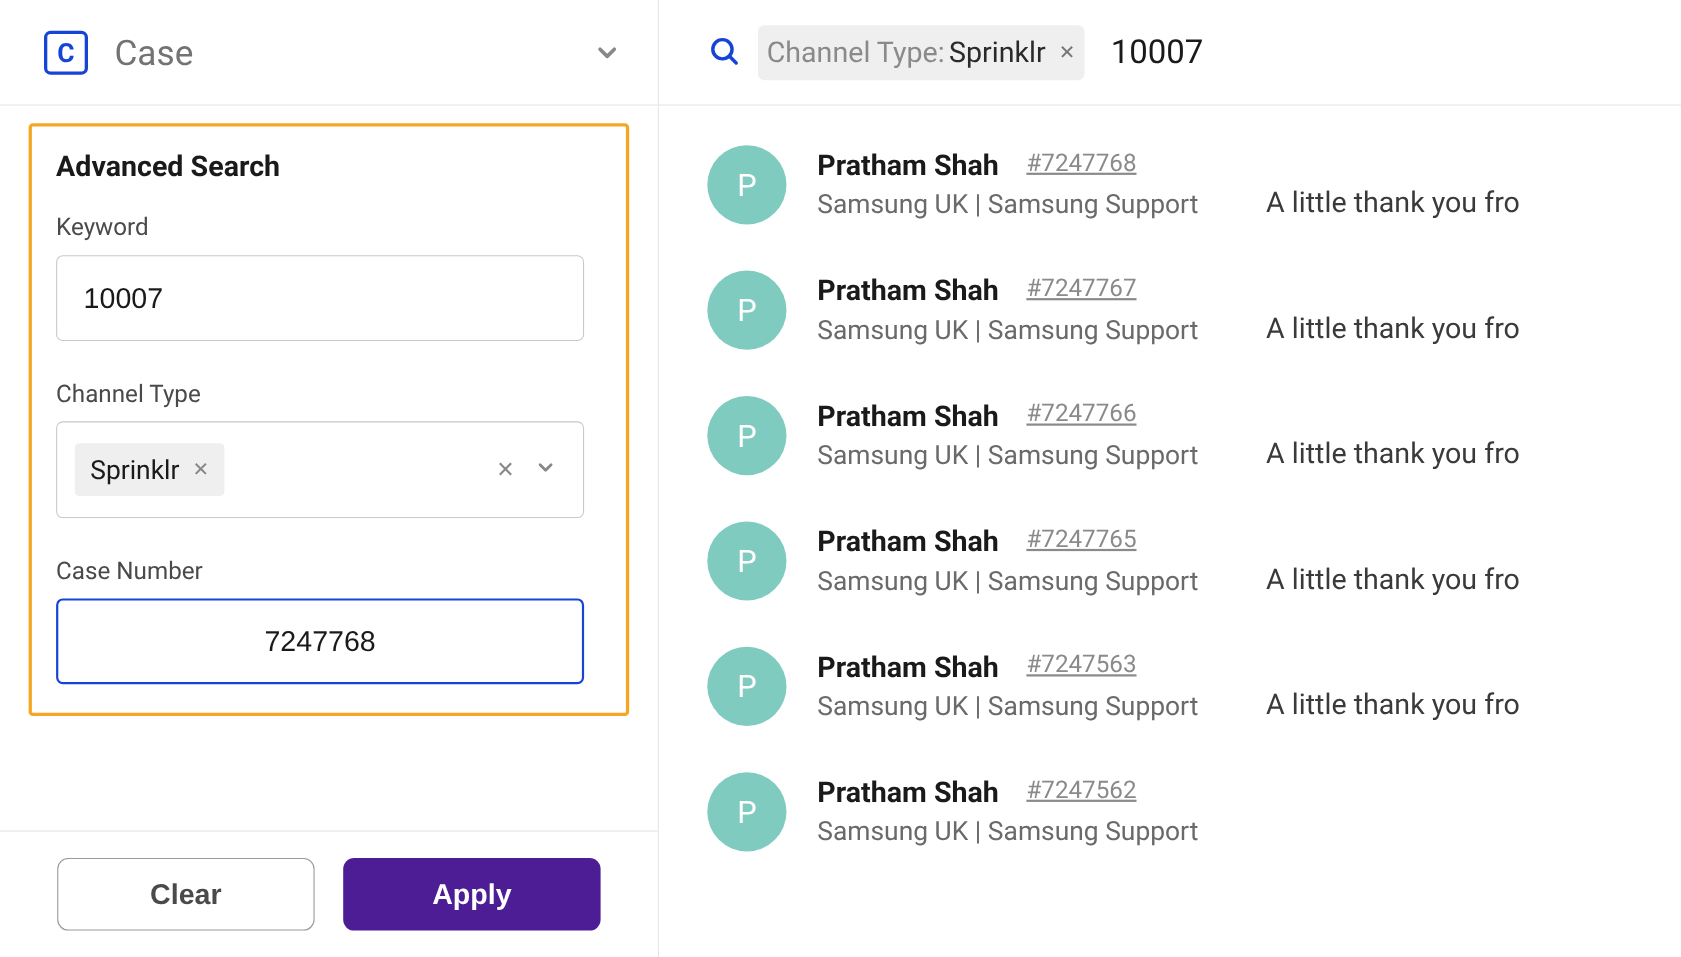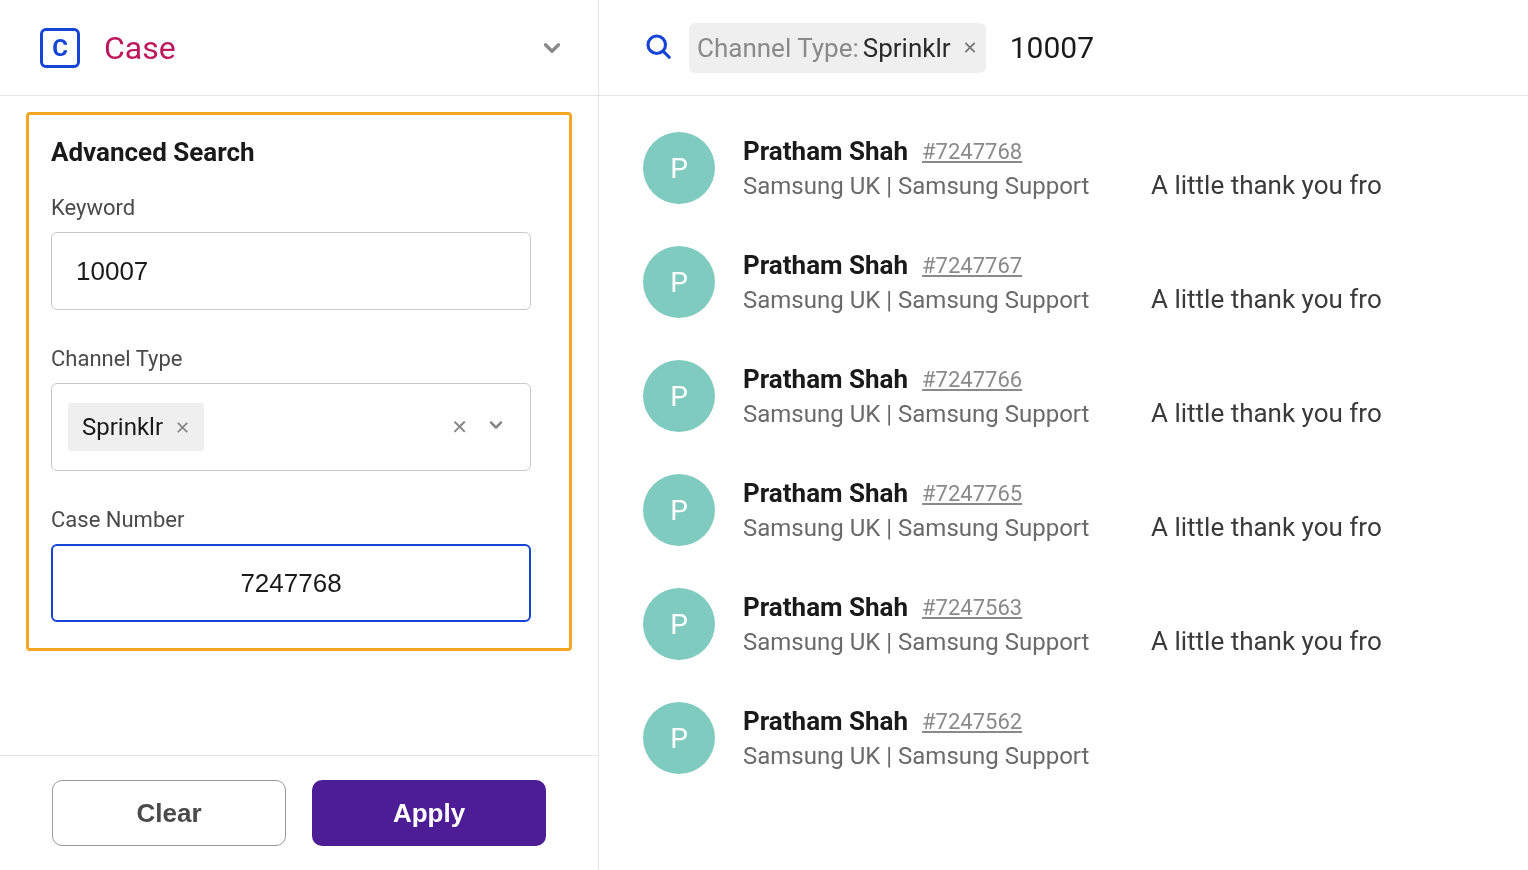--- a/index.html
+++ b/index.html
@@ -46,21 +46,21 @@
       border-radius: 6px;
       display: flex;
       align-items: center;
       justify-content: center;
       font-weight: 700;
       font-size: 24px;
       color: #1644d6;
     }
     .selector-label {
       font-size: 32px;
-      color: #be185d;
+      color: #737373;
     }
     .chevron-down {
       width: 36px;
       height: 36px;
       display: flex;
       align-items: center;
       justify-content: center;
       color: #888;
     }
     .chevron-down svg {
@@ -247,22 +247,22 @@
     }
     .result-main {
       display: flex;
       flex-direction: column;
       gap: 6px;
       width: 380px;
       flex-shrink: 0;
     }
     .result-line1 {
       display: flex;
-      align-items: center;
-      gap: 14px;
+      align-items: flex-start;
+      gap: 25px;
     }
     .result-name {
       font-size: 26px;
       font-weight: 700;
       color: #1a1a1a;
     }
     .result-id {
       font-size: 22px;
       color: #8a8a8a;
       text-decoration: underline;

